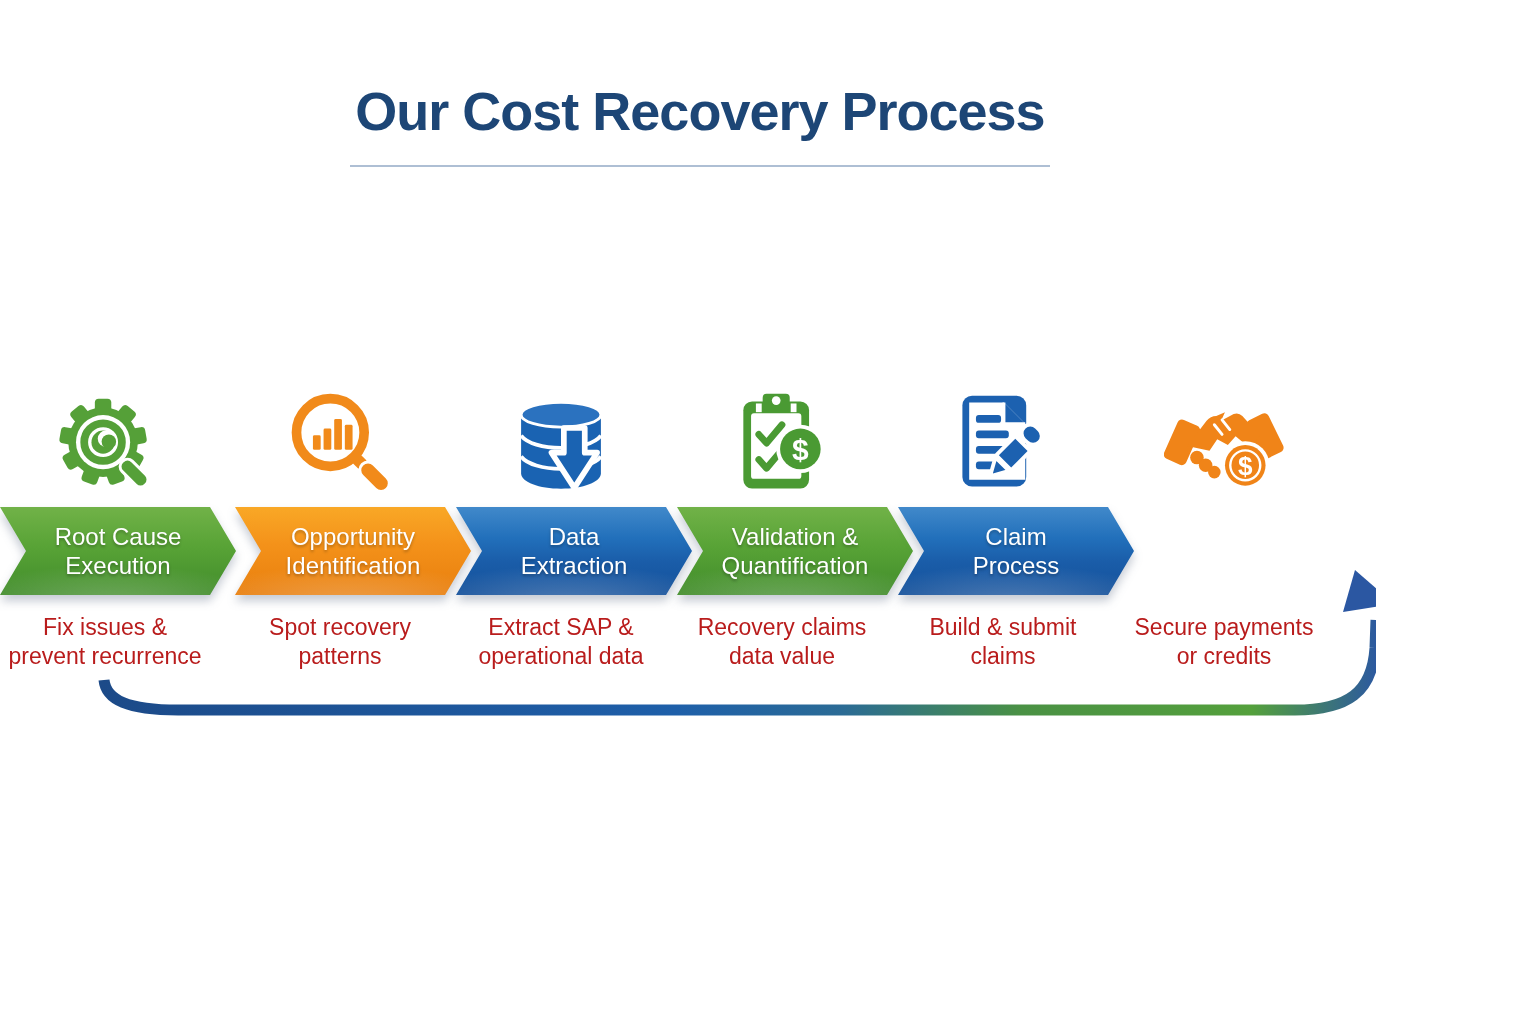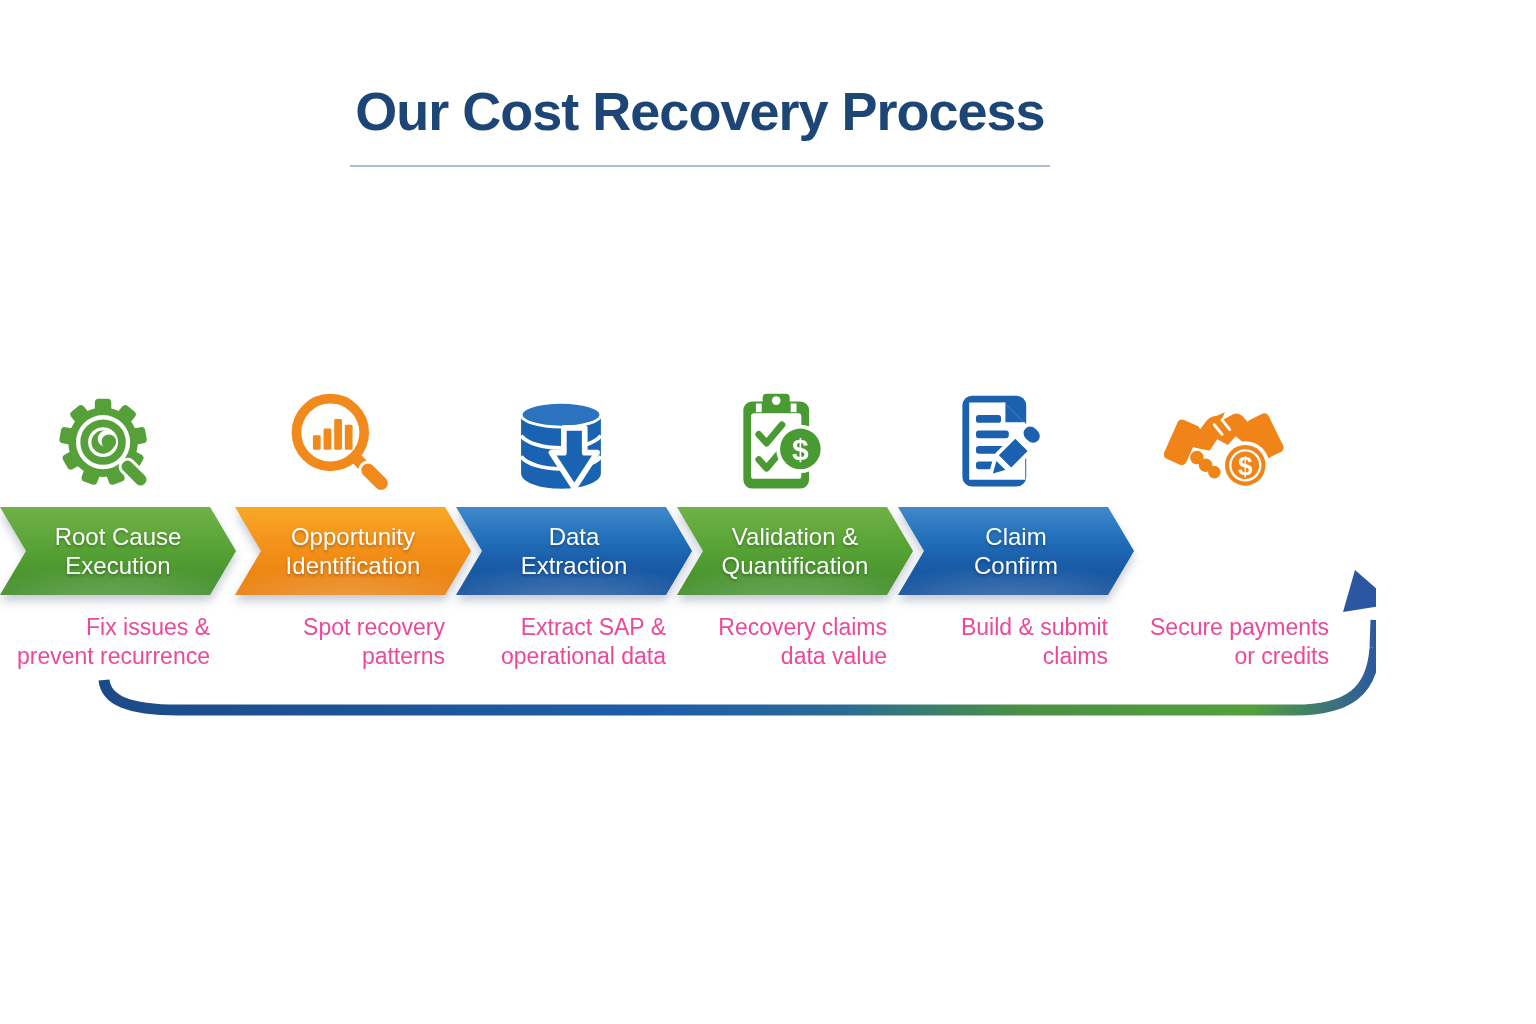--- a/index.html
+++ b/index.html
@@ -37,22 +37,22 @@
   .chev-blue{background:linear-gradient(180deg,#4189ca 0%,#2270bb 35%,#1a5da9 62%,#14509a 100%);}
   .chev-orange{background:linear-gradient(180deg,#f9a826 0%,#f4921a 42%,#e87e0d 100%);}
   .chev-green{background:linear-gradient(180deg,#71b248 0%,#58a336 45%,#418c2b 100%);}
   .chev-label{
     position:absolute;top:0;bottom:0;left:26px;right:26px;
     display:flex;flex-direction:column;justify-content:center;align-items:center;
     color:#fff;font-weight:normal;font-size:24px;line-height:1.22;text-align:left;
     text-shadow:0 2px 3px rgba(0,0,0,0.28);z-index:3;
   }
   .desc{
-    position:absolute;top:233px;left:0;width:210px;text-align:right;
-    color:#ec4899;font-size:23px;line-height:1.25;
+    position:absolute;top:233px;left:0;width:210px;text-align:center;
+    color:#b91c1c;font-size:23px;line-height:1.25;
   }
   .desc span{display:block;}
 </style>
 </head>
 <body>
 
 <div class="canvas">
 
   <div class="header">
     <h1 class="title">Our Cost Recovery Process</h1>
@@ -174,21 +174,21 @@
           <polygon points="40,60 58,50 58,70"></polygon>
           <rect x="60" y="49" width="28" height="22" rx="2"></rect>
           <rect x="92" y="49" width="18" height="22" rx="9"></rect>
         </g>
       </svg>
     </div>
     <div class="chev-wrap">
       <div class="chev chev-blue"></div>
       <div class="chev-label">
         <span>Claim</span>
-        <span>Confirm</span>
+        <span>Process</span>
       </div>
     </div>
     <div class="desc">
       <span>Build &amp; submit</span>
       <span>claims</span>
     </div>
   </div>
 
   <div class="stage">
     <div class="icon-box">

